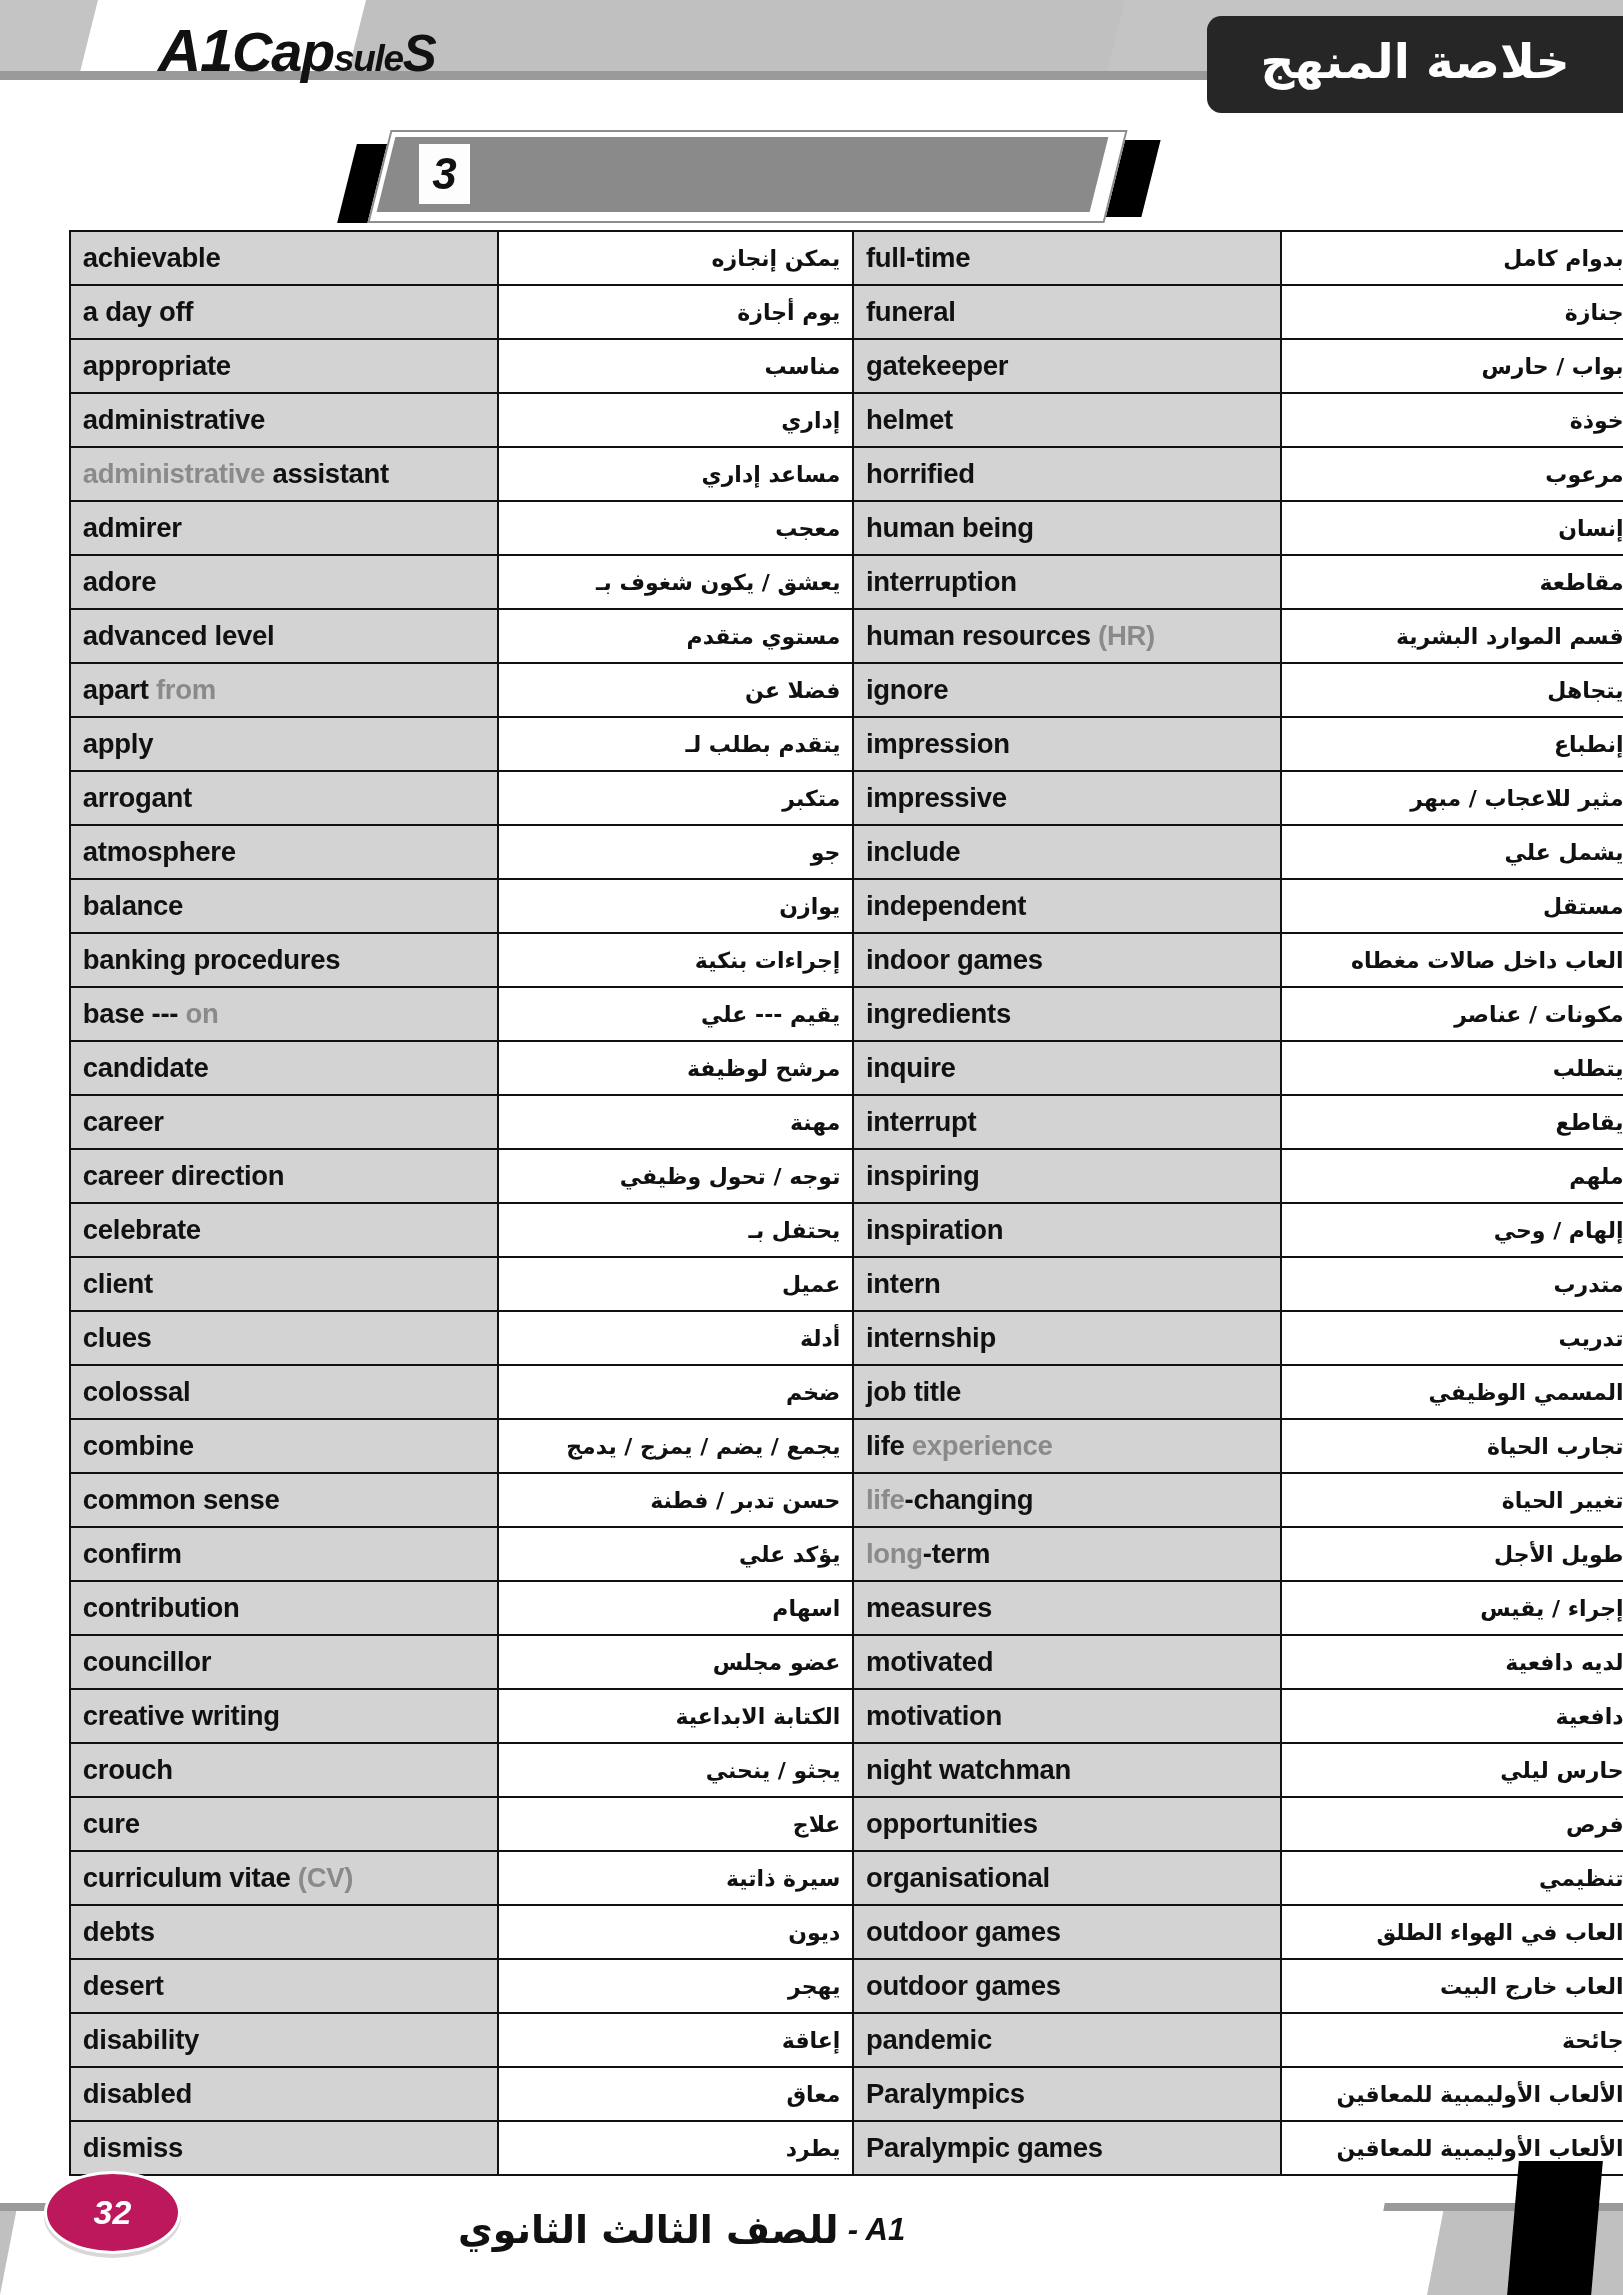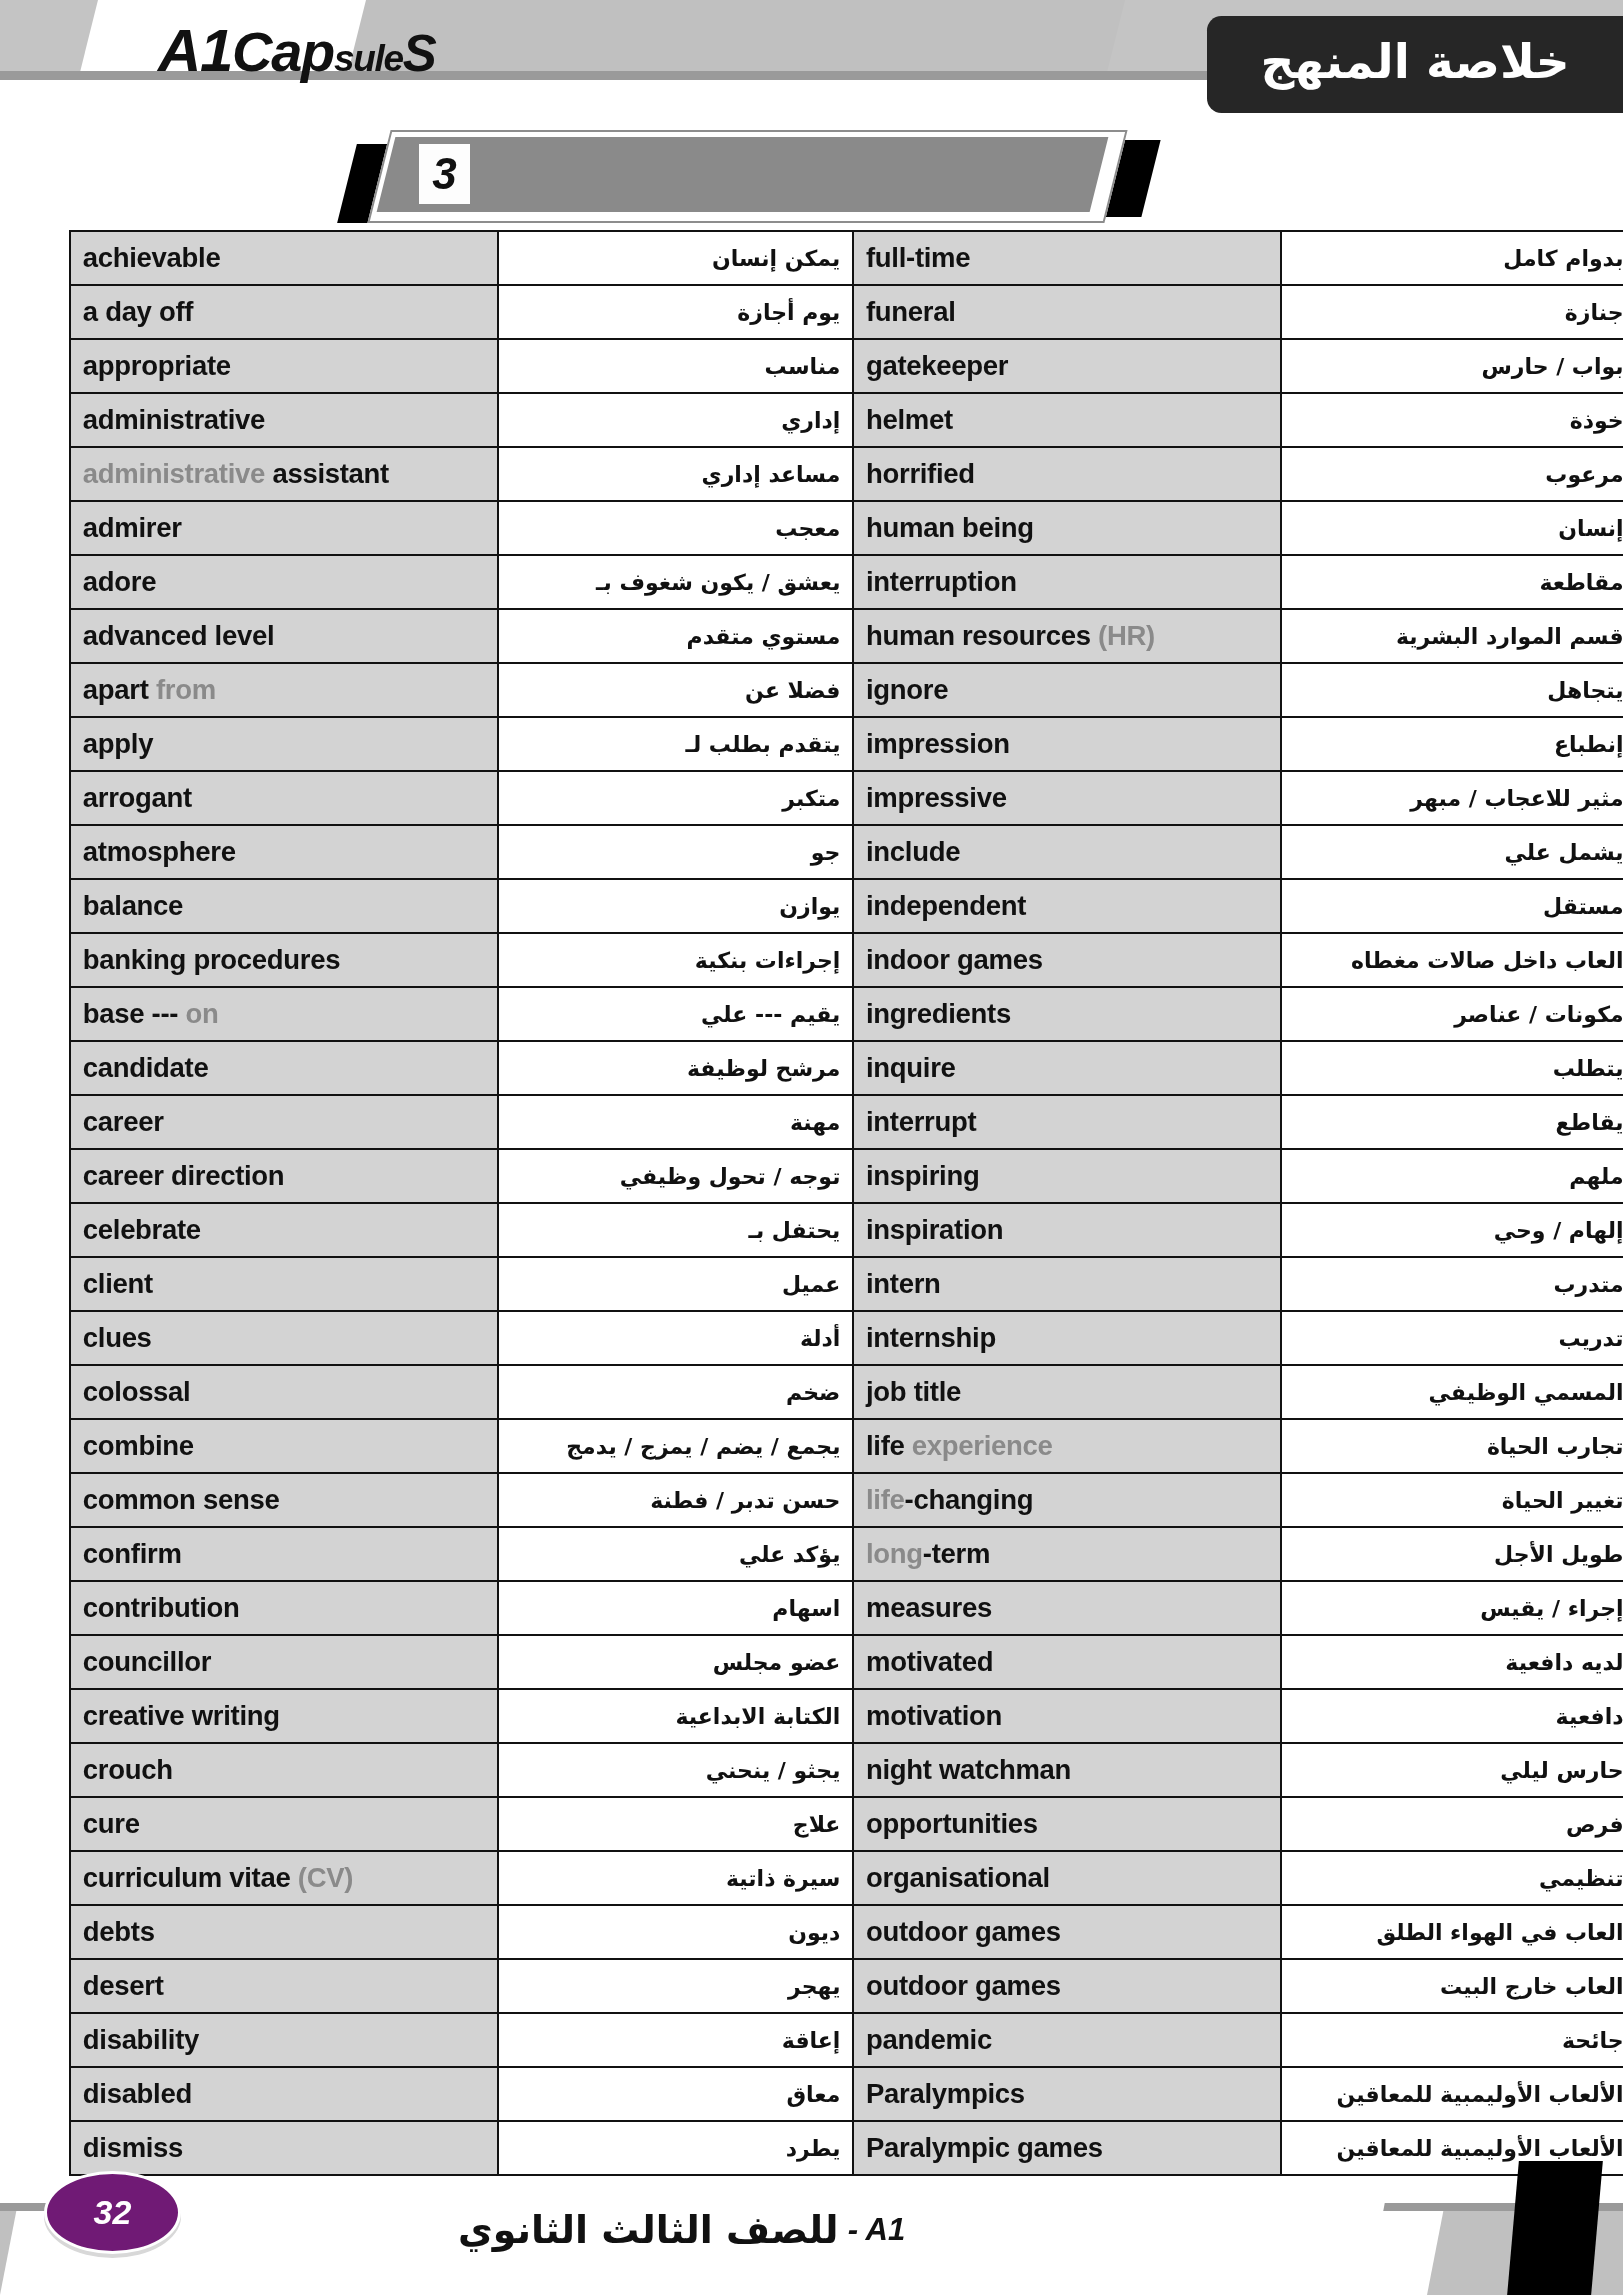--- a/index.html
+++ b/index.html
@@ -155,21 +155,21 @@
     position:absolute;left:88px;bottom:77px;width:1296px;height:22px;background:#ffffff;
     transform:skewX(-11deg);
   }
   .footer-black-bar{
     position:absolute;right:26px;bottom:0;width:84px;height:134px;background:#000;
     transform:skewX(-5deg);z-index:5;
   }
   .page-oval{
     position:absolute;left:44px;bottom:41px;
     width:131px;height:77px;border-radius:50%;
-    background:#701a75;border:3.3px solid #ffffff;
+    background:#be185d;border:3.3px solid #ffffff;
     box-shadow:0 3.9px 0 #d8d8d8;
     display:flex;align-items:center;justify-content:center;
     z-index:6;
   }
   .page-oval span{
     color:#ffffff;font-size:34px;font-weight:bold;font-style:italic;
   }
   .footer-label{
     position:absolute;left:458px;bottom:43px;
     z-index:6;white-space:nowrap;
@@ -212,21 +212,21 @@
   </div>
 </div>
 
 <table class="vocab-table">
   <tbody id="vocab-body">
       <tr>
         <td class="c-en">
           <div class="en-text"><span>achievable</span></div>
         </td>
         <td class="c-ar">
-          <div class="ar-text">يمكن إنسان</div>
+          <div class="ar-text">يمكن إنجازه</div>
         </td>
         <td class="c-en">
           <div class="en-text"><span>full-time</span></div>
         </td>
         <td class="c-ar">
           <div class="ar-text">بدوام كامل</div>
         </td>
       </tr>
       <tr>
         <td class="c-en">

